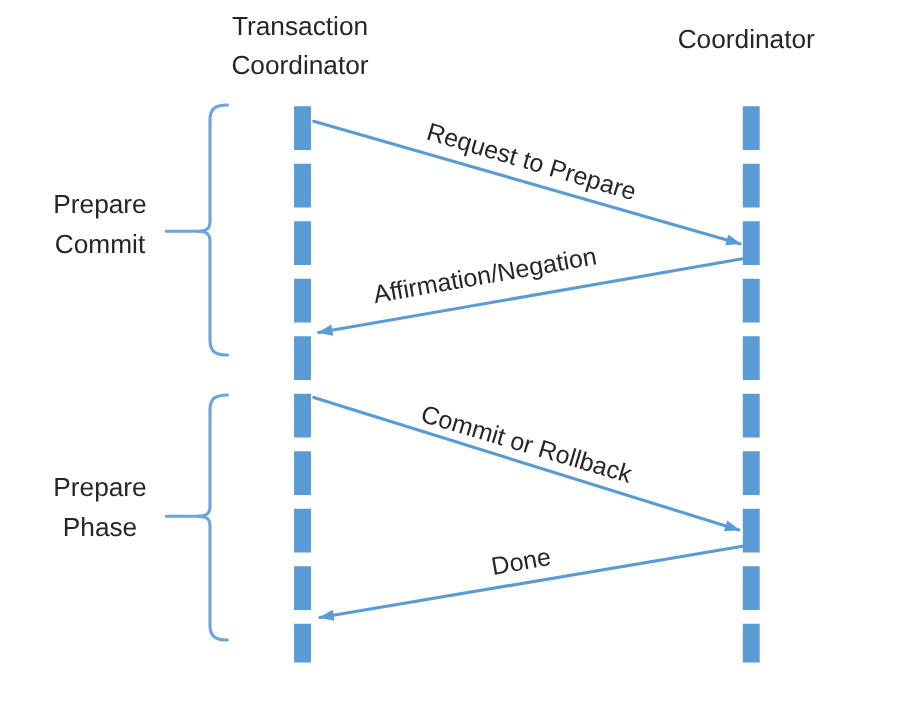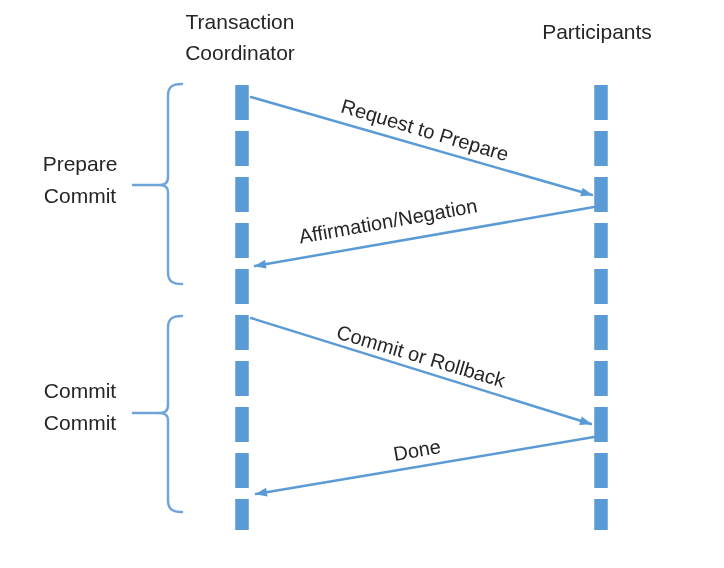--- a/index.html
+++ b/index.html
@@ -62,23 +62,23 @@
     <line x1="251" y1="318" x2="591" y2="424" stroke-width="2.5" stroke-linecap="round" marker-end="url(#arrow)" stroke="#5B9BD5"></line>
     <line x1="594" y1="437" x2="256" y2="494" stroke-width="2.5" stroke-linecap="round" marker-end="url(#arrow)" stroke="#5B9BD5"></line>
 
     <path d="M182,84 C172,84 168,87 168,96 L168,177 C168,183.5 165,185 157,185 L133,185
              M157,185 C165,185 168,186.5 168,193 L168,272 C168,281 172,284 182,284" fill="none" stroke-width="2.5" stroke-linecap="round" stroke-linejoin="round" stroke="#6FA4DB"></path>
     <path d="M182,316 C172,316 168,319 168,328 L168,405 C168,411.5 165,413 157,413 L133,413
              M157,413 C165,413 168,414.5 168,421 L168,500 C168,509 172,512 182,512" fill="none" stroke-width="2.5" stroke-linecap="round" stroke-linejoin="round" stroke="#6FA4DB"></path>
   </svg>
 
   <div class="label actor-title" style="left:160px; top:6px; width:160px;">Transaction Coordinator</div>
-  <div class="label actor-title" style="left:517px; top:16px; width:160px;">Participants</div>
+  <div class="label actor-title" style="left:517px; top:16px; width:160px;">Coordinator</div>
 
   <div class="label phase-label" style="left:30px; top:148px; width:100px;">Prepare Commit</div>
-  <div class="label phase-label" style="left:30px; top:375px; width:100px;">Commit Commit</div>
+  <div class="label phase-label" style="left:30px; top:375px; width:100px;">Prepare Phase</div>
 
   <div class="label msg-label rot-up-right" style="left:315px; top:116px; width:220px;">Request to Prepare</div>
   <div class="label msg-label rot-down-right" style="left:268px; top:207px; width:240px;">Affirmation/Negation</div>
   <div class="label msg-label rot-up-right" style="left:301px; top:342px; width:240px;">Commit or Rollback</div>
   <div class="label msg-label rot-down-right" style="left:357px; top:436px; width:120px;">Done</div>
 
 </div>
 
 </body></html>

